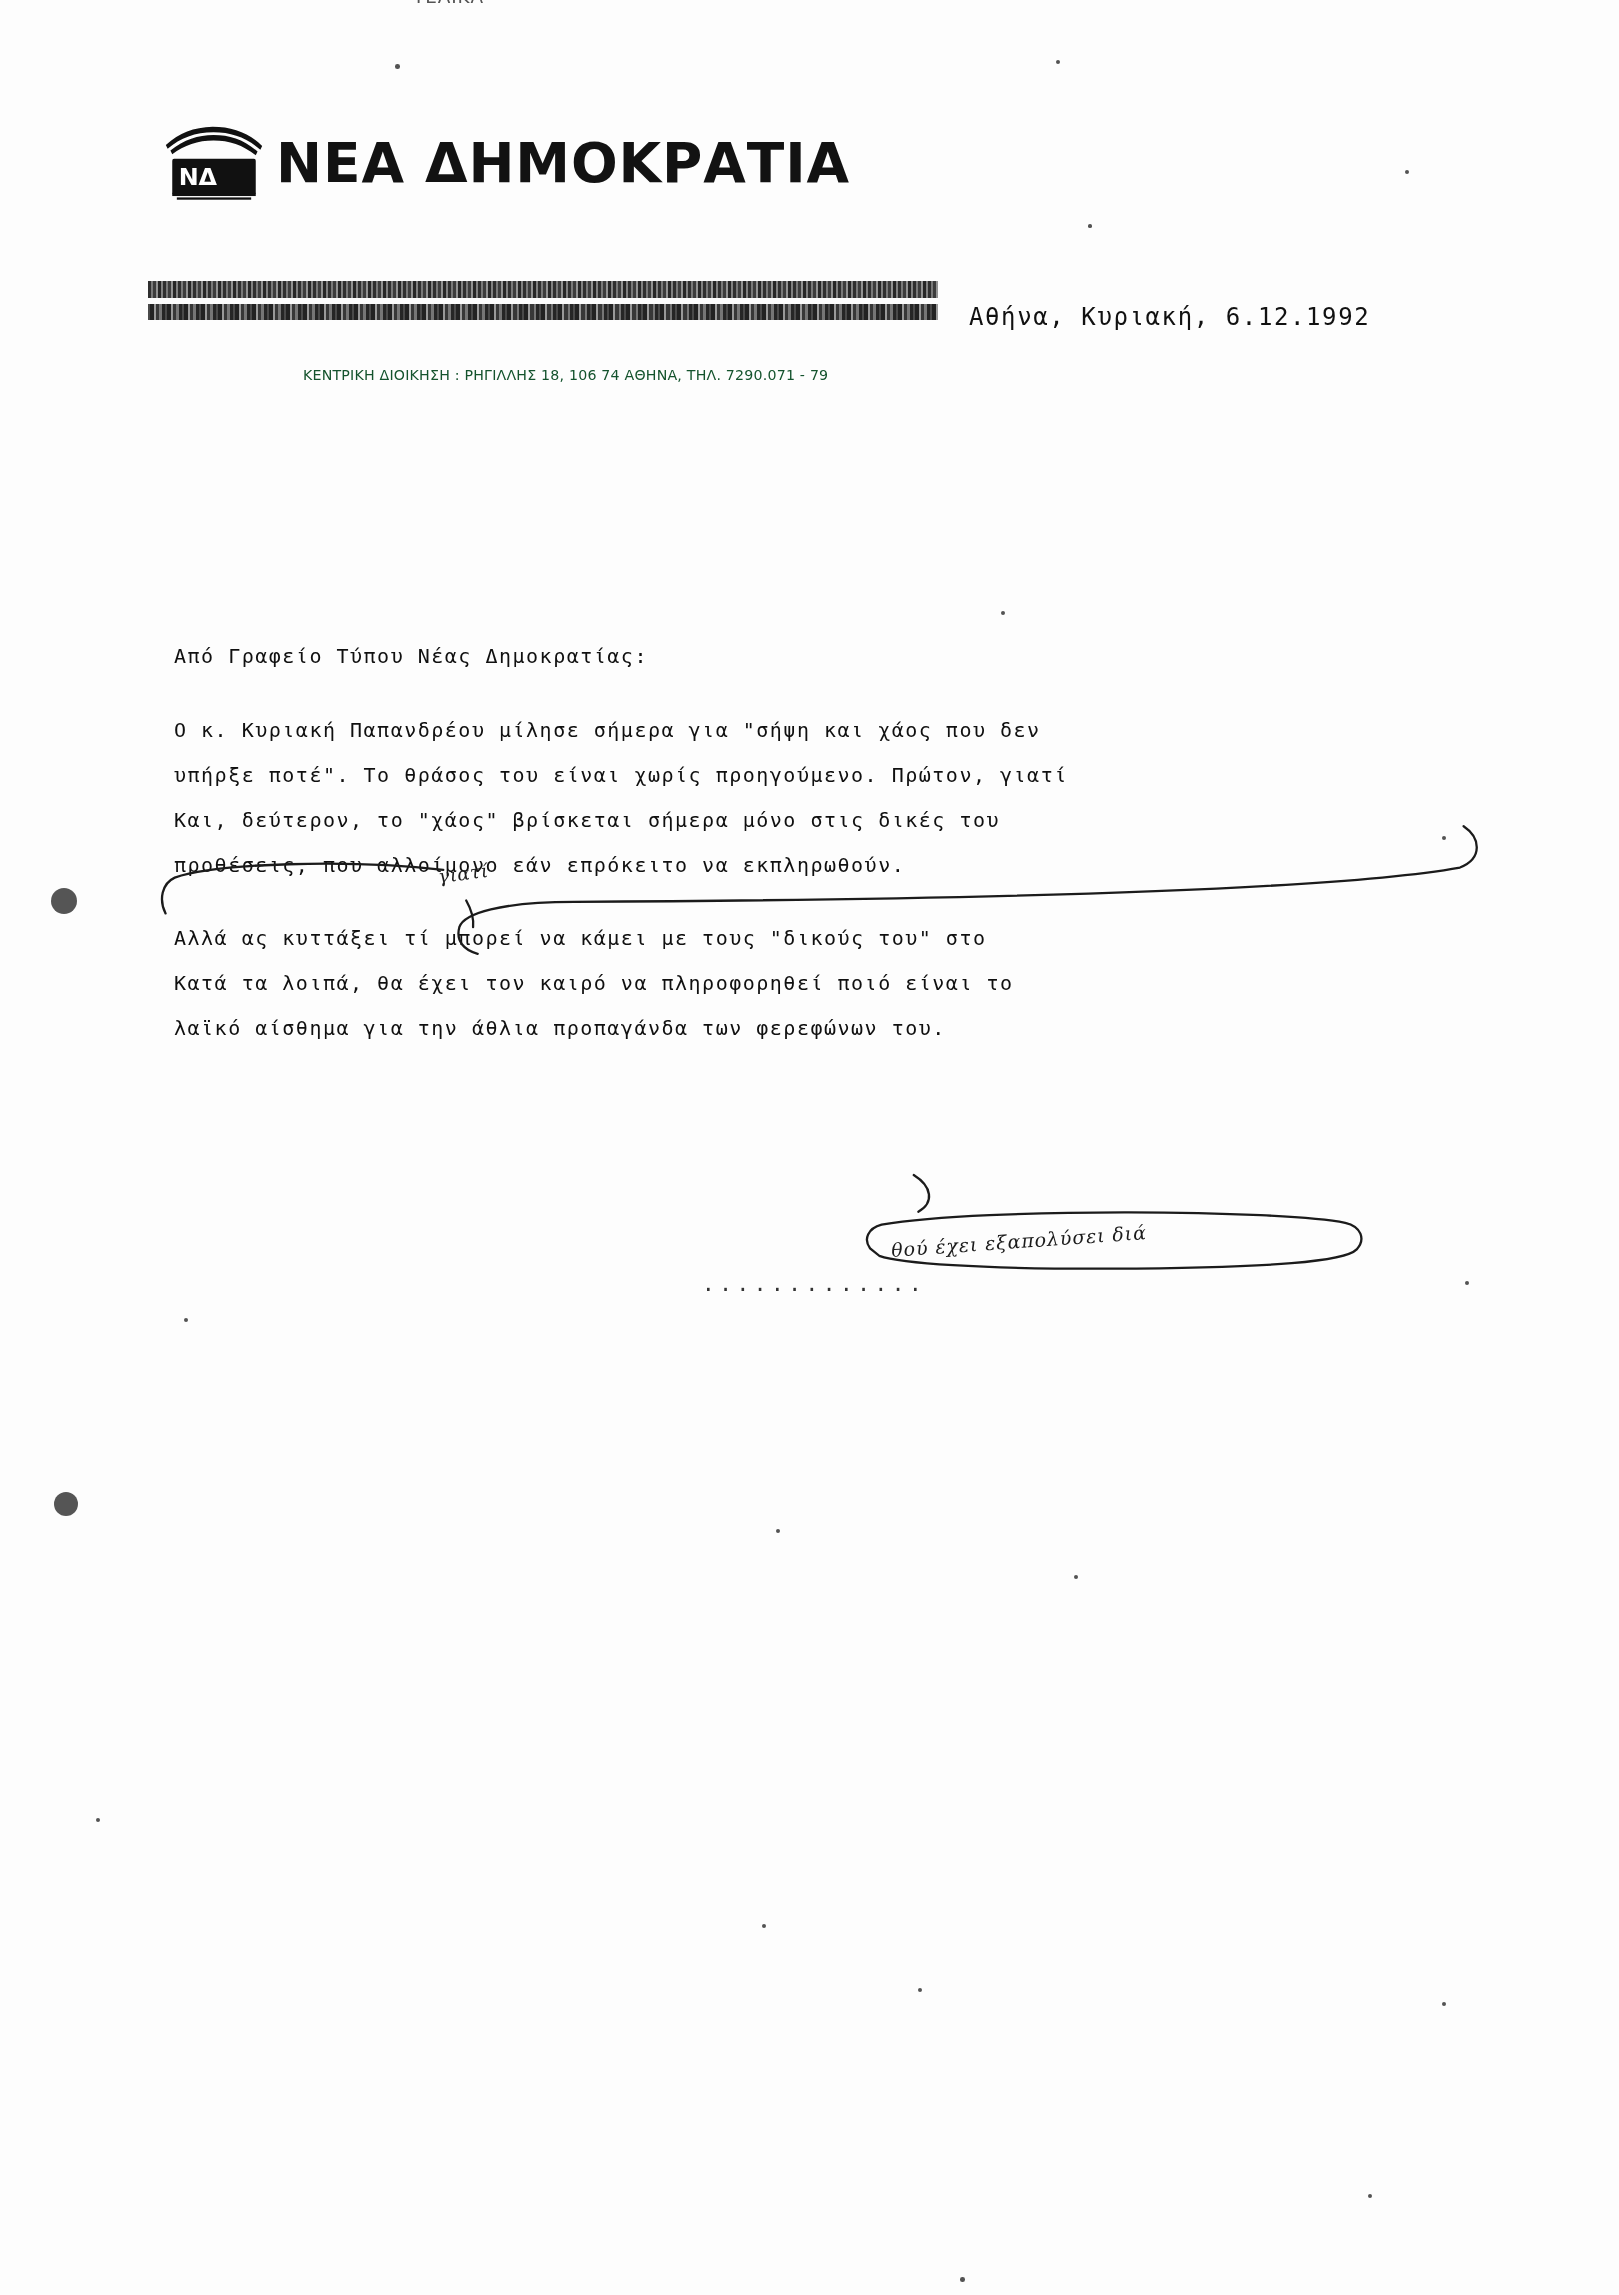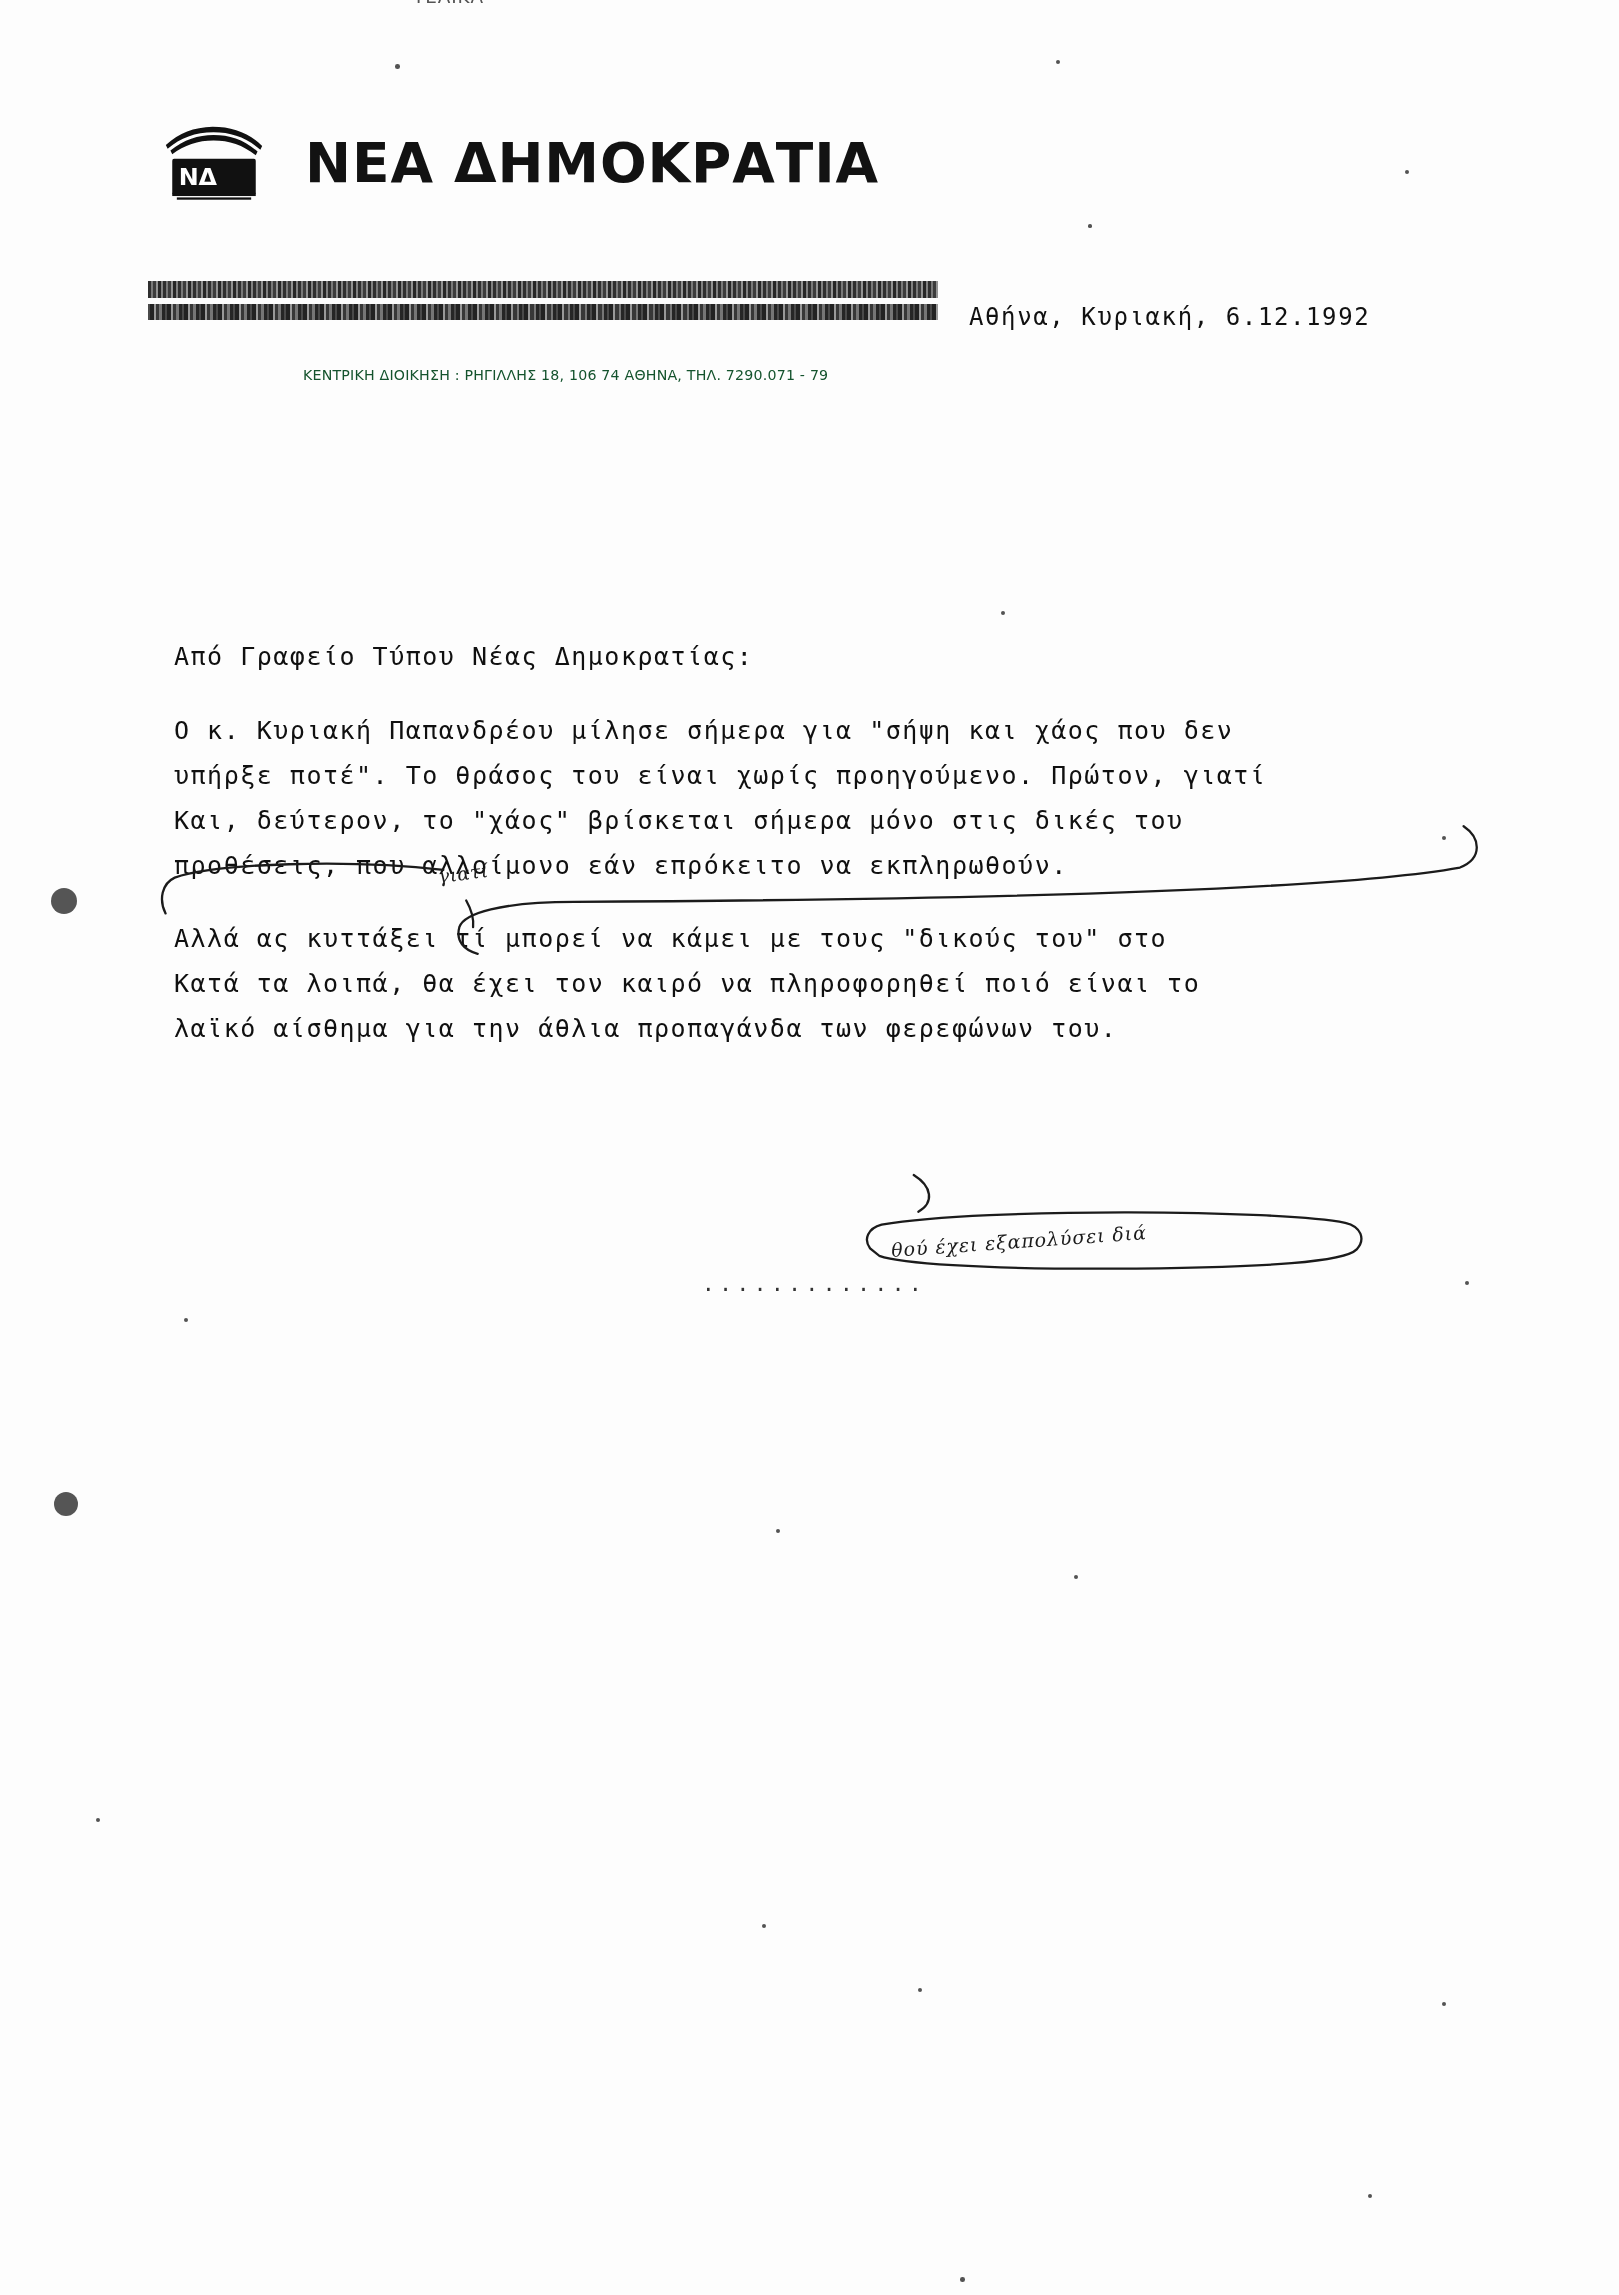--- a/index.html
+++ b/index.html
@@ -49,21 +49,21 @@
   
   .letterhead {
     position: absolute;
     left: 152px;
     top: 124px;
     width: 918px;
   }
   .lh-row {
     display: flex;
     align-items: center;
-    gap: 29px;
+    gap: 0;
   }
   .logo {
     position: relative;
     width: 124px;
     height: 78px;
     flex: 0 0 auto;
   }
   .logo svg { display:block; }
 
   .brand {
@@ -128,21 +128,21 @@
     color: #111;
     white-space: nowrap;
   }
 
   
   .body-text {
     position: absolute;
     left: 174px;
     top: 634px;
     width: 1285px;
-    font-size: 25px;
+    font-size: 20px;
     line-height: 45px;
     letter-spacing: 1.5px;
     color: #101010;
   }
   .para { margin: 0 0 28.5px 0; }
   .line { white-space: pre; display: block; }
 
   
   .hand {
     position: absolute;

